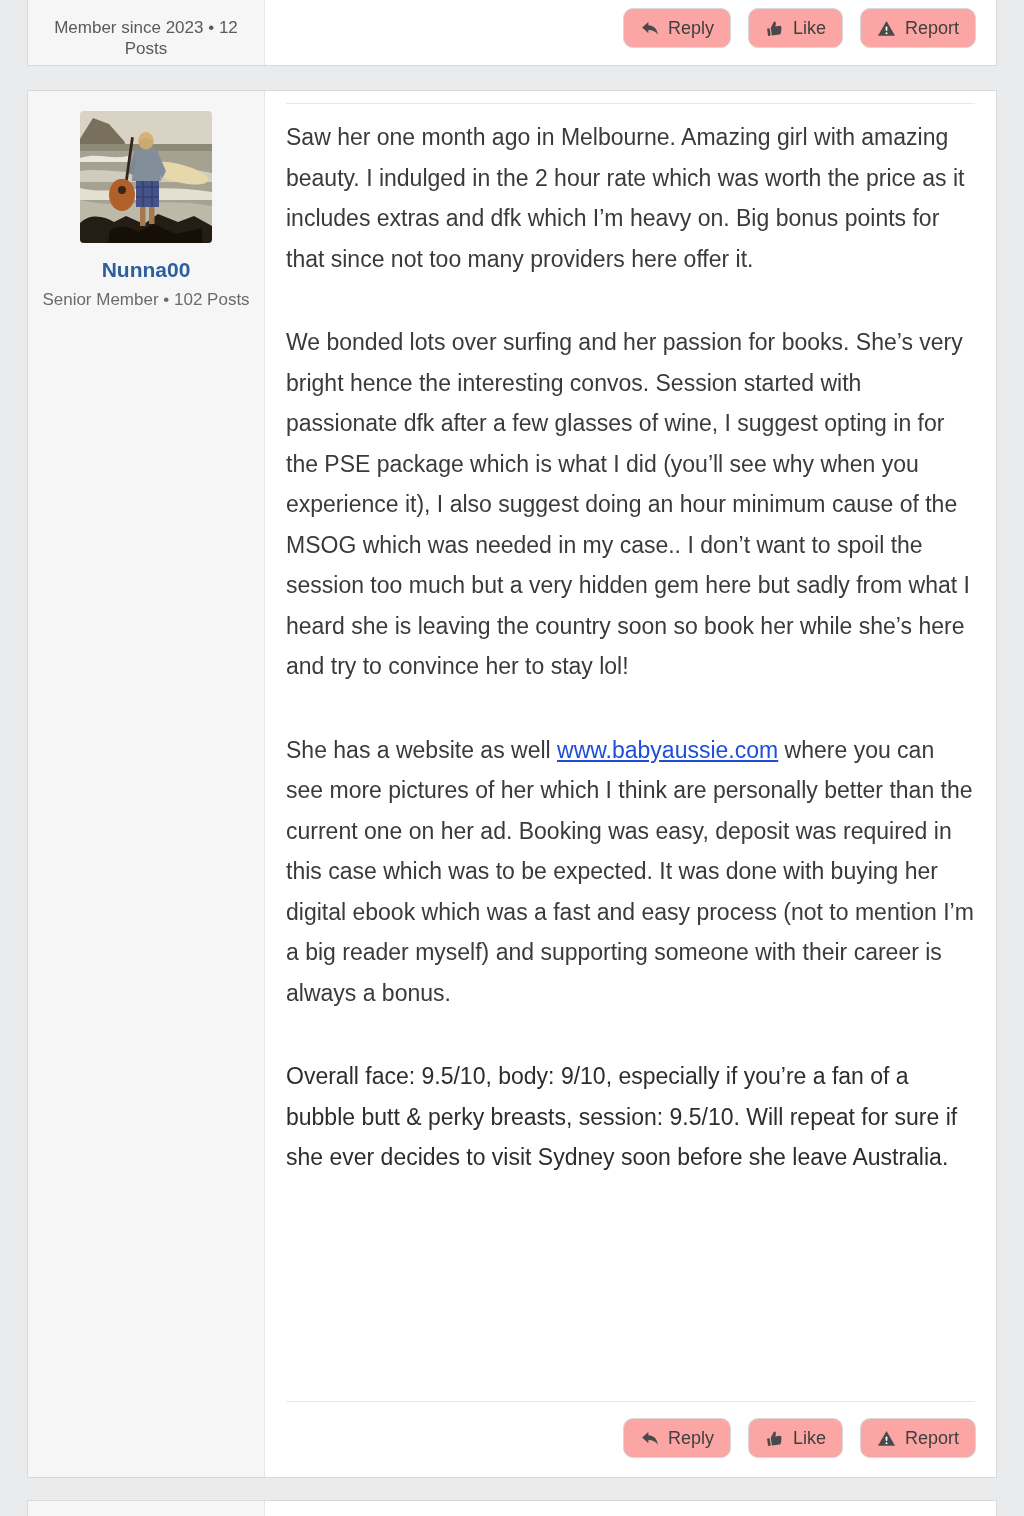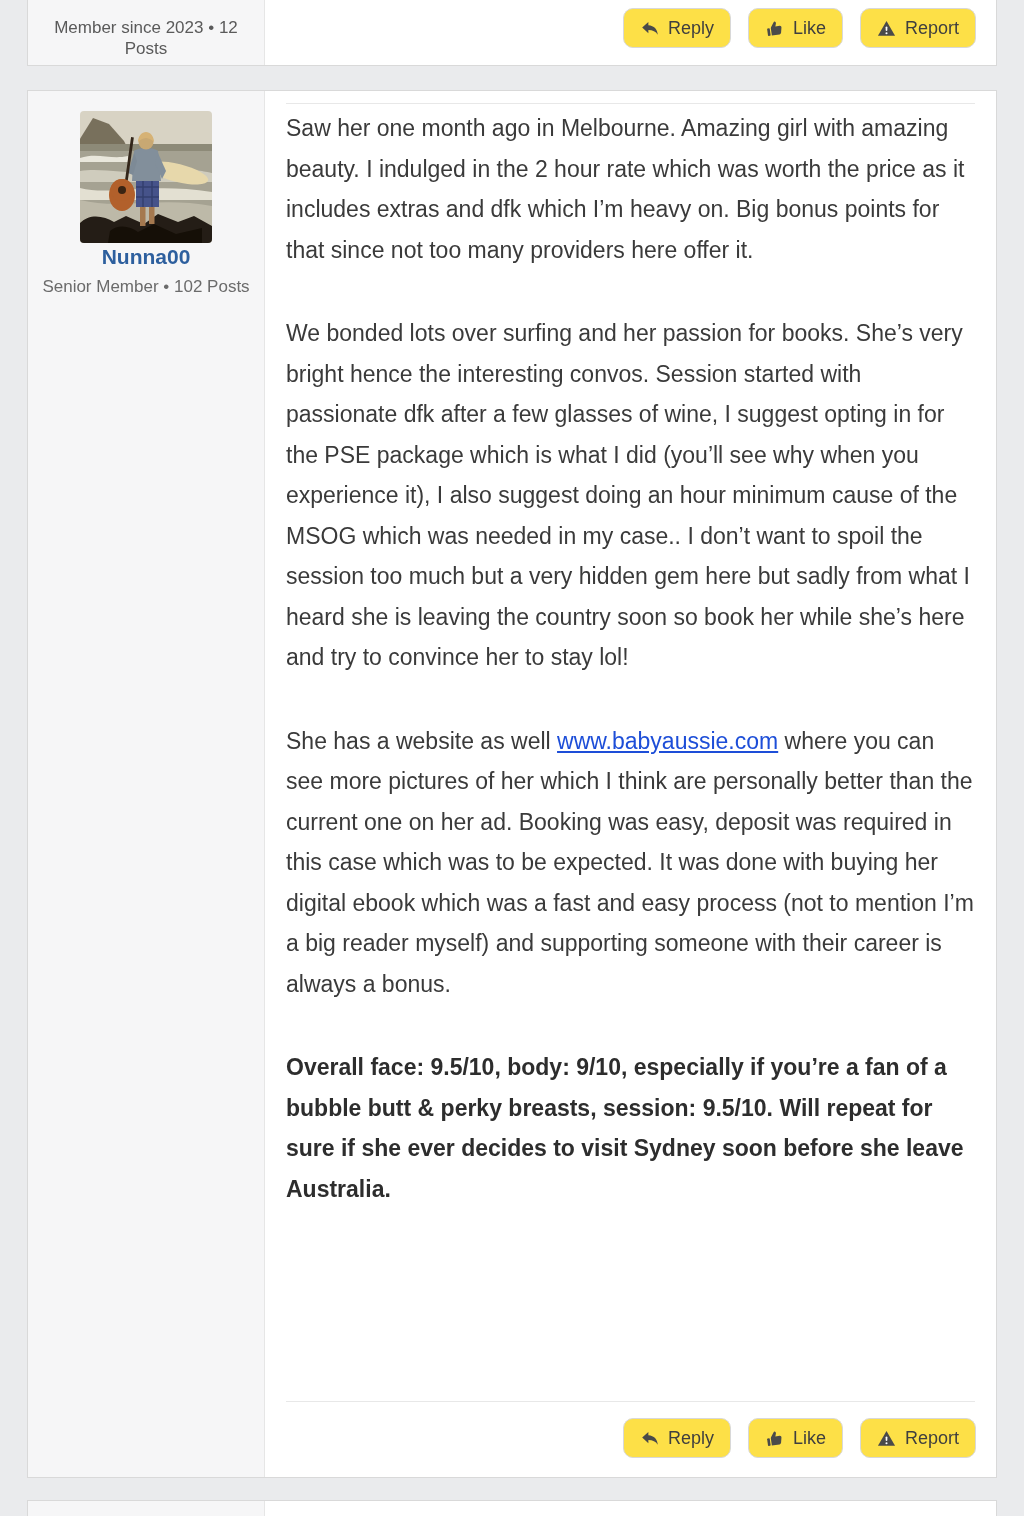--- a/index.html
+++ b/index.html
@@ -44,21 +44,21 @@
   
   .card-main { top: 90px; height: 1388px; }
   .avatar {
     margin-top: 20px;
     width: 132px; height: 132px;
     border-radius: 4px;
     overflow: hidden;
     cursor: pointer;
   }
   .username {
-    margin-top: 2px;
+    margin-top: 15px;
     font-size: 21px;
     font-weight: bold;
     color: #2d5f9e;
     text-decoration: none;
     cursor: pointer;
   }
   .usermeta {
     margin-top: 8px;
     font-size: 17px;
     color: #6b6b6b;
@@ -67,37 +67,37 @@
     display: flex;
     justify-content: space-between;
     padding: 13px 21px 0 21px;
     font-size: 17px;
     line-height: 22px;
     color: #8a8a8a;
   }
   .divider { border-bottom: 1px solid #e8e8e8; margin: 12px 21px 0 21px; }
   .post-body { padding: 0 21px; font-size: 23px; line-height: 40.5px; color: #3a3a3a; }
   .post-body p { margin: 43px 0 0 0; }
-  .post-body p:first-child { margin-top: 4px; }
-  .post-body p.bold { font-weight: bold; color: #2d2d2d; }
+  .post-body p:first-child { margin-top: 13px; }
+  .post-body p.bold { font-weight: normal; color: #2d2d2d; }
   .inline-link { color: #1d4ed8; text-decoration: underline; cursor: pointer; }
 
   .bottom-area { position: absolute; left: 0; right: 0; bottom: 0; }
   .bottom-area .divider { margin-top: 0; }
   .bottom-area .actions { display: flex; justify-content: flex-end; padding: 16px 20px 19px 0; }
 
   
   .actions { display: flex; gap: 17px; }
   .btn {
     display: inline-flex;
     align-items: center;
     gap: 9px;
     height: 40px;
     padding: 0 16px;
-    background: #fde047;
+    background: #fca5a5;
     border: 1px solid #d8d8d8;
     border-radius: 10px;
     font-family: inherit;
     font-size: 18px;
     color: #3f3f3f;
     cursor: pointer;
   }
   .btn-icon { display: inline-flex; color: #4a4a4a; }
   .btn-icon svg { display: block; }
 

